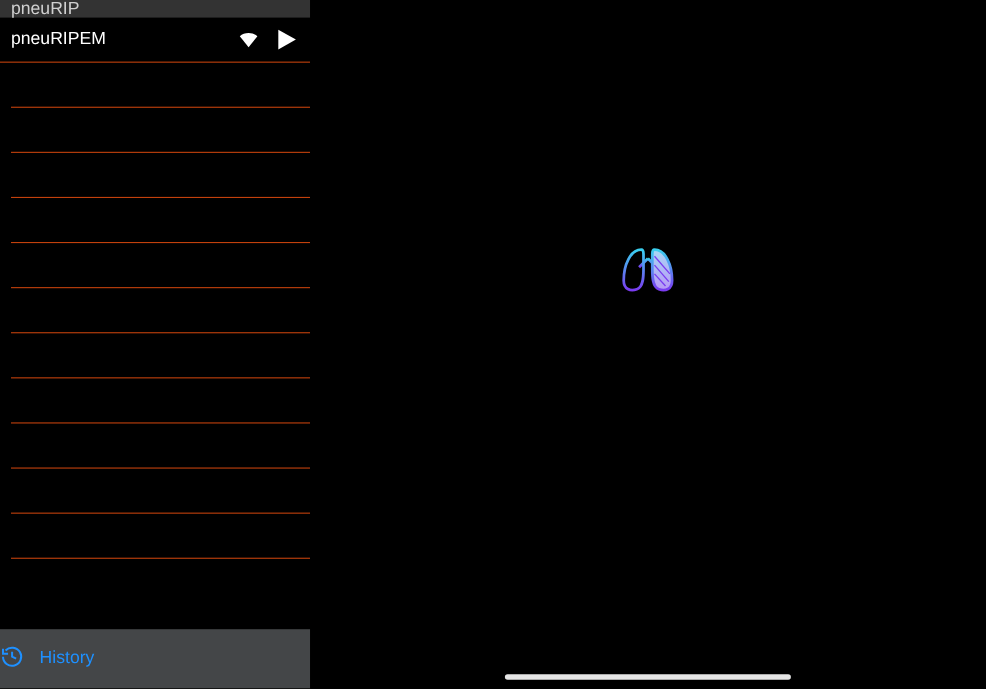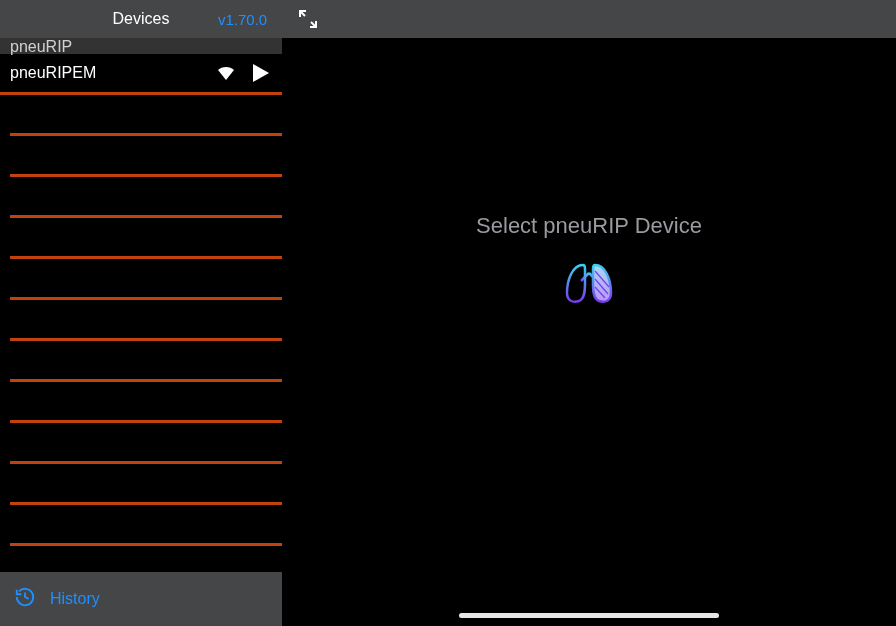--- a/index.html
+++ b/index.html
@@ -10,51 +10,39 @@
   .topbar .title { position: absolute; left: 0; width: 282px; text-align: center; font-size: 16px; font-weight: 500; color: #fff; }
   .topbar .version { position: absolute; left: 218px; font-size: 15px; color: #1e90ff; }
   .topbar .expand { position: absolute; left: 298px; top: 9px; width: 20px; height: 20px; color: #fff; }
 
   .body { flex: 1; display: flex; min-height: 0; }
 
   .sidebar { width: 282px; background: #000; display: flex; flex-direction: column; }
   .sidebar-header { background: #333; color: #d0d0d0; font-size: 16px; padding: 2px 10px; height: 16px; line-height: 14px; }
 
   .device-list { flex: 1; overflow: hidden; }
-  .device-row { height: 41px; display: flex; align-items: center; justify-content: space-between; padding: 0 12px 0 10px; border-bottom: 3px solid #c2410c; margin-left: 10px; padding-left: 0; }
+  .device-row { height: 41px; display: flex; align-items: center; justify-content: space-between; padding: 0 12px 0 10px; border-bottom: 1px solid #c2410c; margin-left: 10px; padding-left: 0; }
   .device-row:first-child { margin-left: 0; padding-left: 10px; }
   .device-name { font-size: 16px; color: #fff; }
   .device-icons { display: flex; align-items: center; gap: 16px; }
   .wifi, .play { display: inline-flex; align-items: center; justify-content: center; }
 
-  .sidebar-footer { height: 54px; background: #444648; display: flex; align-items: center; gap: 14px; padding-left: 14px; color: #1e90ff; font-size: 16px; }
+  .sidebar-footer { height: 54px; background: #444648; display: flex; align-items: center; gap: 14px; color: #1e90ff; font-size: 16px; }
 
   .content { flex: 1; background: #000; position: relative; }
   .msg { position: absolute; top: 175px; left: 0; right: 0; text-align: center; color: #9a9aa0; font-size: 22px; }
   .logo { position: absolute; top: 209px; left: 0; right: 0; display: flex; justify-content: center; }
 
   .home-ind { position: absolute; bottom: 8px; left: 50%; transform: translateX(-50%); width: 260px; height: 5px; border-radius: 3px; background: #e6e6e6; }
 </style>
 </head>
 <body>
 
 <div class="app">
 
-  <div class="topbar">
-    <div class="title">Devices</div>
-    <div class="version">v1.70.0</div>
-    <div class="expand">
-      <svg width="20" height="20" viewBox="0 0 20 20" fill="none">
-        <path d="M2 8 L2 2 L8 2" stroke="#fff" stroke-width="2" fill="none"></path>
-        <path d="M18 12 L18 18 L12 18" stroke="#fff" stroke-width="2" fill="none"></path>
-        <path d="M2 2 L7 7" stroke="#fff" stroke-width="2"></path>
-        <path d="M18 18 L13 13" stroke="#fff" stroke-width="2"></path>
-      </svg>
-    </div>
-  </div>
 
   <div class="body">
 
     <div class="sidebar">
       <div class="sidebar-header">pneuRIP</div>
 
       <div class="device-list">
         <div class="device-row">
           <span class="device-name">pneuRIPEM</span>
           <span class="device-icons">
@@ -89,21 +77,20 @@
             <path d="M3 12 A9 9 0 1 0 5.5 5.8" stroke="#1e90ff" stroke-width="2" fill="none"></path>
             <path d="M3 4 L3 9 L8 9" stroke="#1e90ff" stroke-width="2" fill="none"></path>
             <path d="M12 7 L12 12 L16 14" stroke="#1e90ff" stroke-width="2" fill="none"></path>
           </svg>
         </span>
         <span>History</span>
       </div>
     </div>
 
     <div class="content">
-      <div class="msg">Select pneuRIP Device</div>
       <div class="logo">
         <svg width="60" height="60" viewBox="0 0 60 60" fill="none">
           <defs>
             <linearGradient id="g1" x1="0" y1="0" x2="0" y2="1">
               <stop offset="0%" stop-color="#3ad0f0"></stop>
               <stop offset="100%" stop-color="#7a3bf0"></stop>
             </linearGradient>
             <linearGradient id="g2" x1="0" y1="0" x2="0" y2="1">
               <stop offset="0%" stop-color="#a8d8f5"></stop>
               <stop offset="100%" stop-color="#b898f5"></stop>

